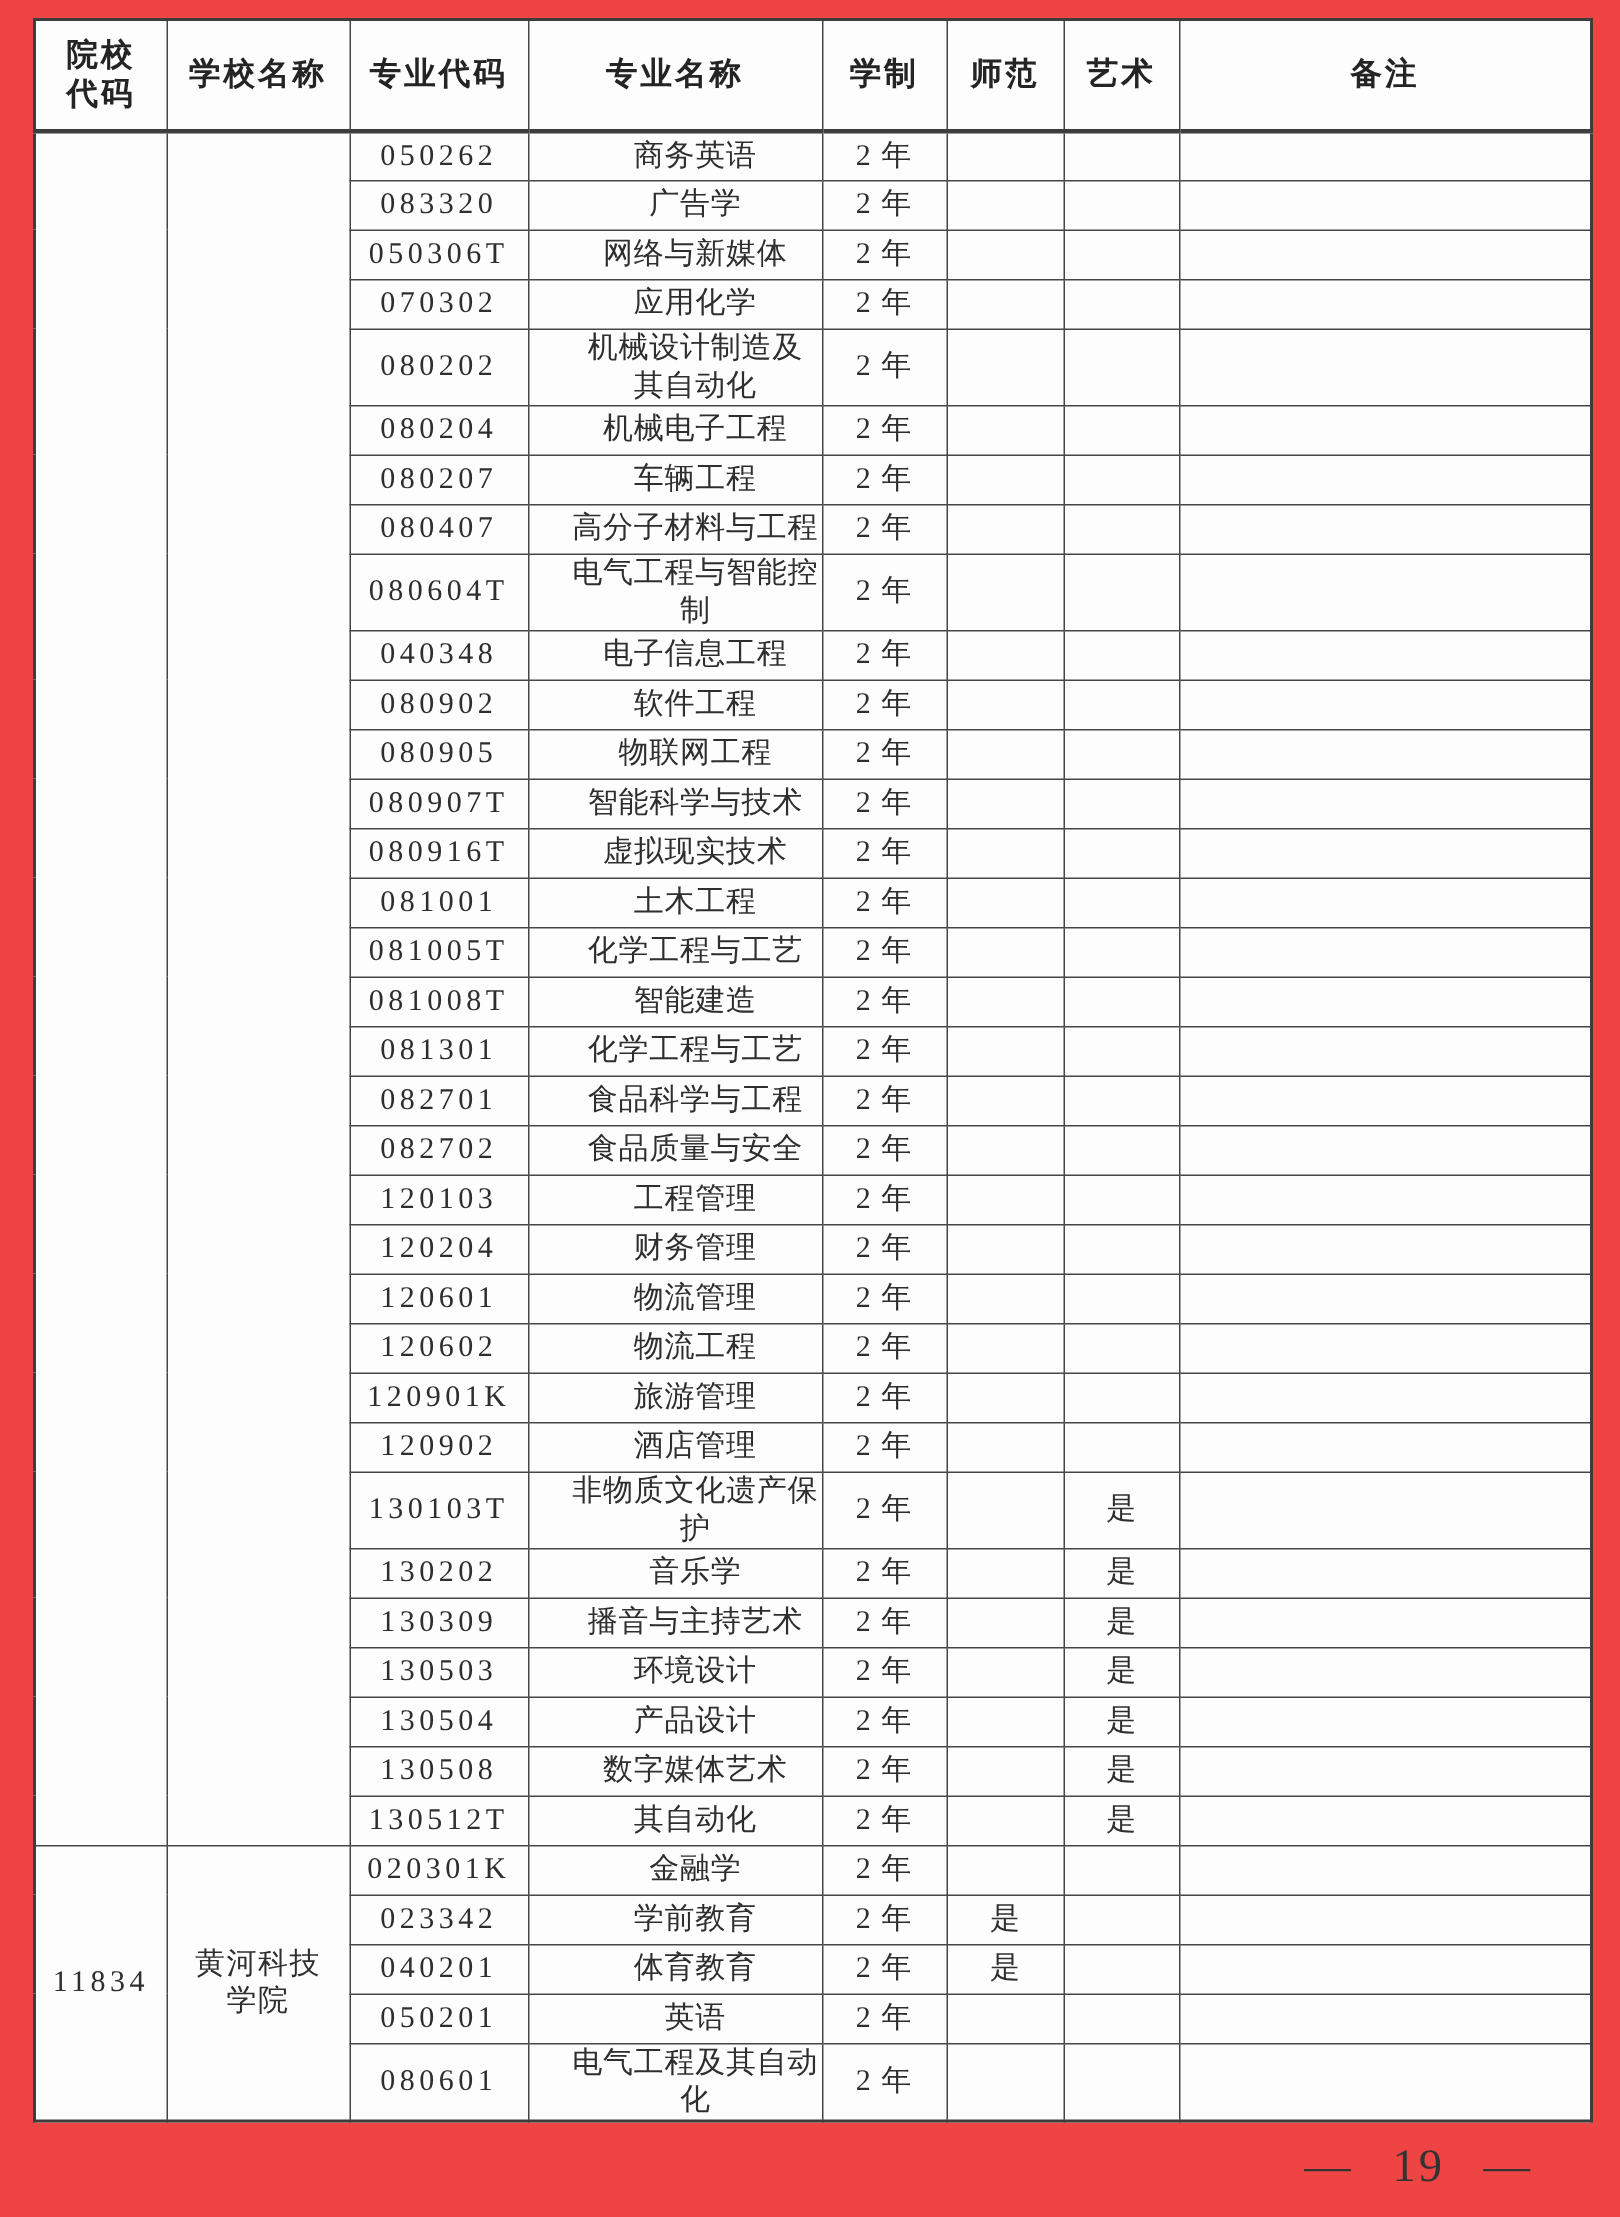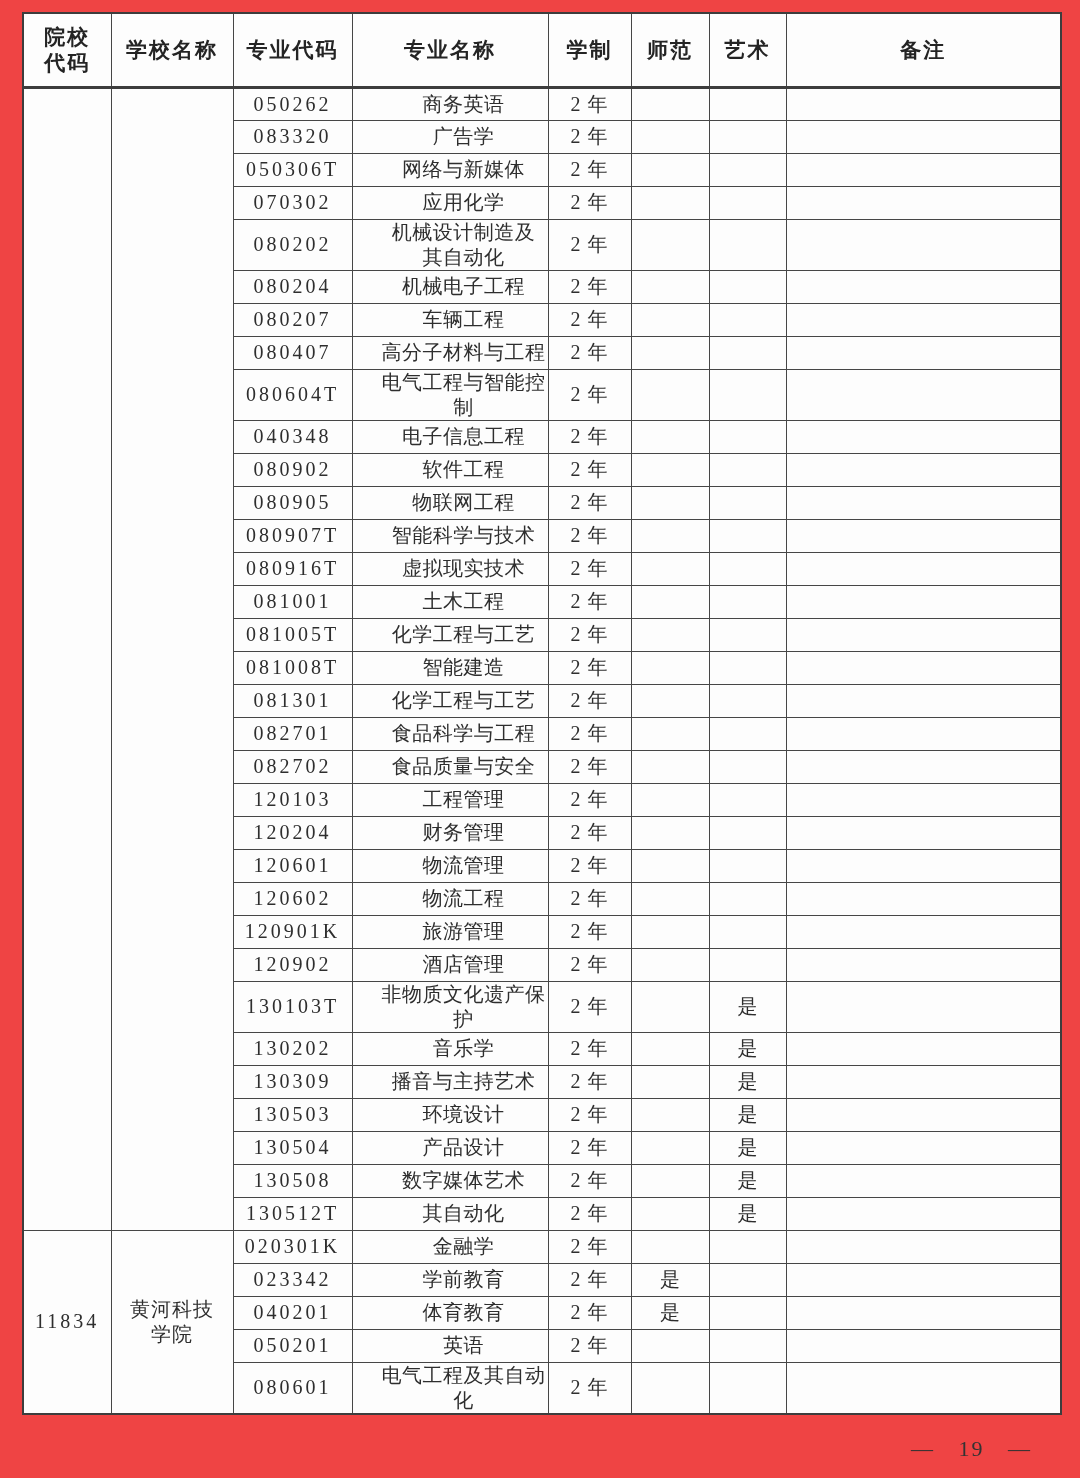--- a/index.html
+++ b/index.html
@@ -54,23 +54,23 @@
   td.major-name-cell {
     text-align: left;
     padding-left: 27px;
     white-space: pre-line;
     letter-spacing: 0.5px;
   }
   td.school-name-cell { white-space: pre-line; letter-spacing: 1px; }
   td.duration-cell { letter-spacing: 1px; }
   .page-number {
     position: absolute;
-    right: 48px;
+    right: 58px;
     bottom: 16px;
-    font-size: 22px;
+    font-size: 31px;
     color: #333333;
     letter-spacing: 2px;
     word-spacing: 16px;
     font-family: "Liberation Serif", "DejaVu Serif", serif;
   }
 </style>
 </head>
 <body>
 
 <div class="page">

